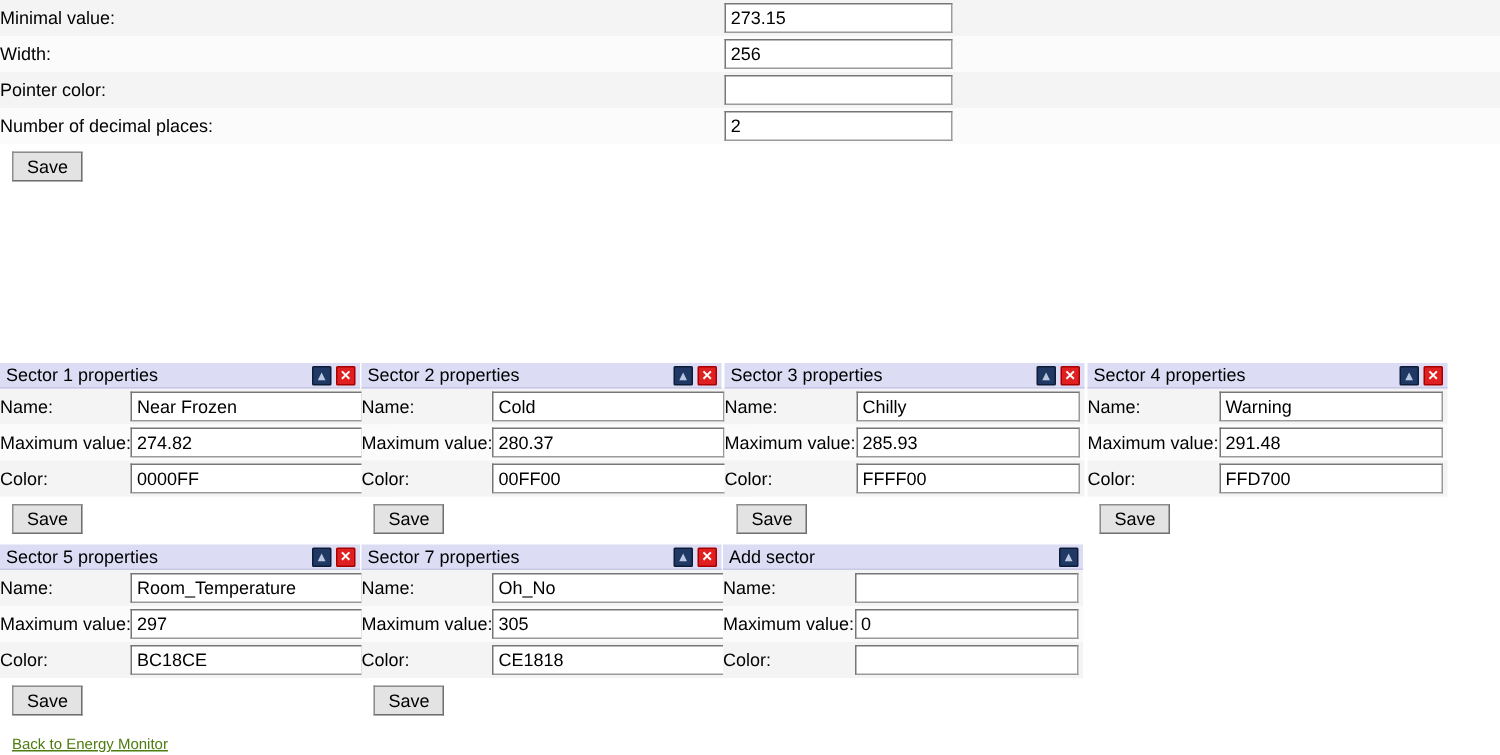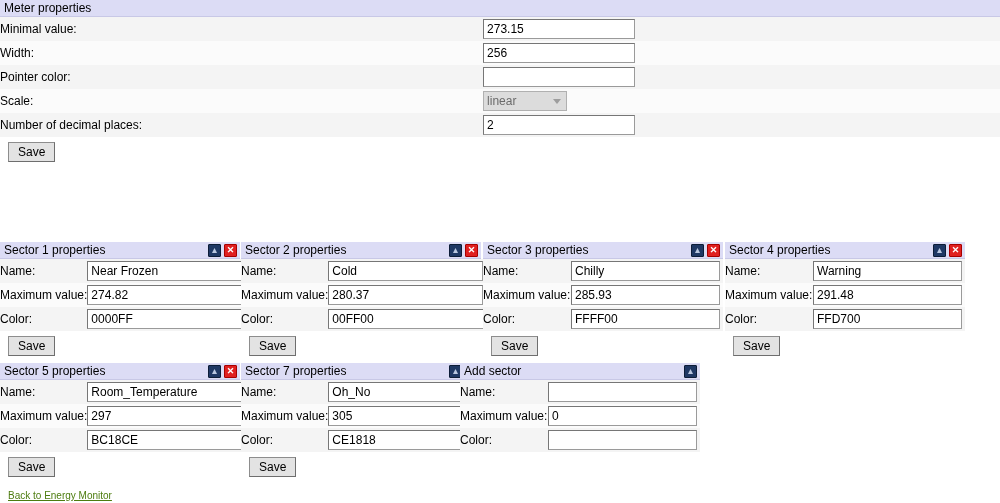--- a/index.html
+++ b/index.html
@@ -139,23 +139,20 @@
   a.backlink {
     color: #4d7c0f;
     font-size: 10px;
     text-decoration: underline;
   }
 </style>
 </head>
 <body>
 
 <div class="panel" style="left:0; top:0; width:1000px;">
-  <div class="panel-header">
-    <span class="title">Meter properties</span>
-  </div>
   <table class="form">
     <tbody>
     <tr>
       <td class="lbl">Minimal value:</td>
       <td>
         <input class="txt" type="text" style="width: 152px;" value="273.15">
       </td>
     </tr>
     <tr>
       <td class="lbl">Width:</td>
@@ -163,29 +160,20 @@
         <input class="txt" type="text" style="width: 152px;" value="256">
       </td>
     </tr>
     <tr>
       <td class="lbl">Pointer color:</td>
       <td>
         <input class="txt" type="text" style="width: 152px;" value="">
       </td>
     </tr>
     <tr>
-      <td class="lbl">Scale:</td>
-      <td>
-        <span class="fakesel" style="width:84px;">
-          <span>linear</span>
-          <span class="arw"></span>
-        </span>
-      </td>
-    </tr>
-    <tr>
       <td class="lbl">Number of decimal places:</td>
       <td>
         <input class="txt" type="text" style="width: 152px;" value="2">
       </td>
     </tr>
   </tbody>
     </table>
   <div style="padding:5px 0 0 8px;">
     <button class="btn">Save</button>
   </div>
@@ -358,21 +346,21 @@
       <td class="lbl">Color:</td>
       <td><input class="txt" type="text" style="width: 155px;" value="CE1818"></td>
     </tr>
   </tbody>
     </table>
   <div style="padding:5px 0 0 8px;">
     <button class="btn">Save</button>
   </div>
 </div>
 
-<div class="panel" style="left:460px; top:363px; width:240px;">
+<div class="panel" style="left:482px; top:363px; width:240px;">
   <div class="panel-header">
     <span class="title">Add sector</span>
     <span class="hdr-icons">
       <span class="ico ico-collapse">▴</span>
     </span>
   </div>
   <table class="form">
     <tbody>
         <tr>
       <td class="lbl" style="width:88px;">Name:</td>

